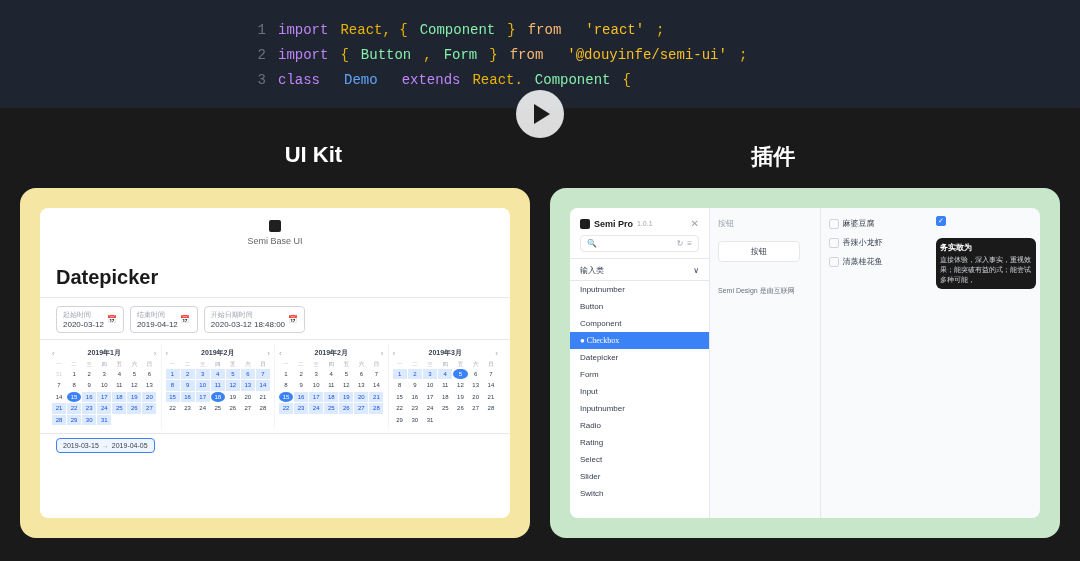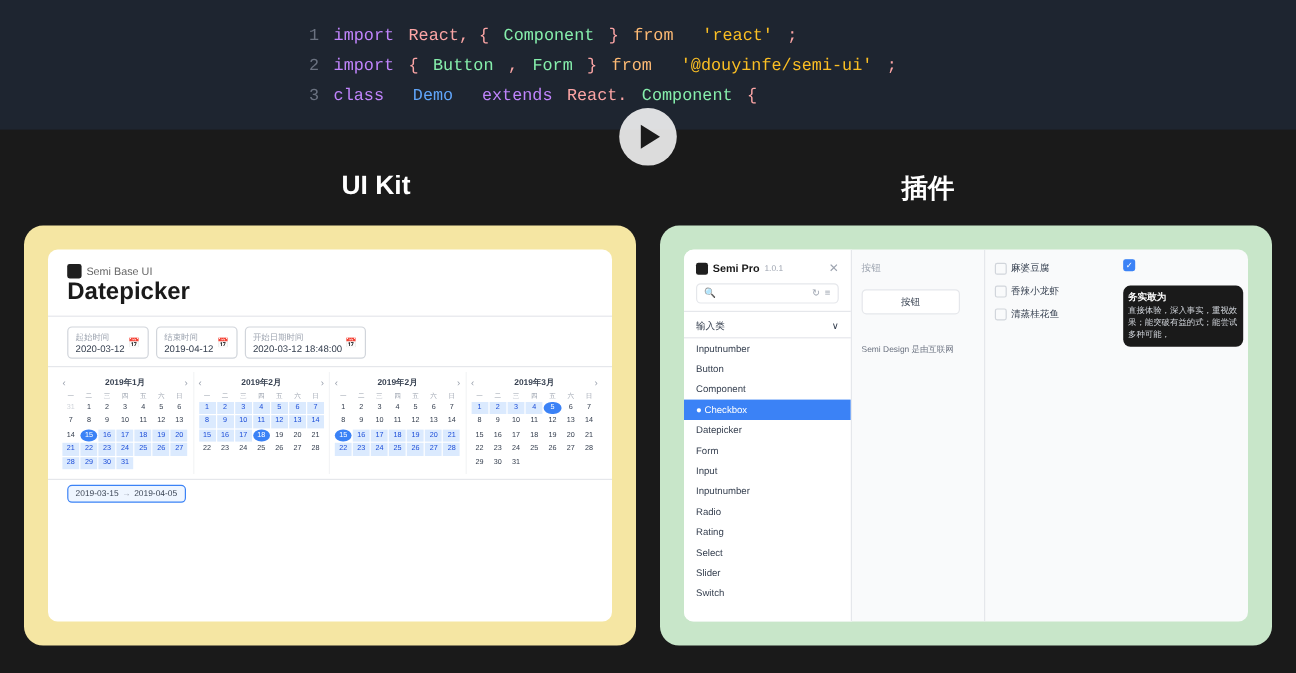--- a/index.html
+++ b/index.html
@@ -30,21 +30,21 @@
     .kw-import { color: #c084fc; }
     .kw-component { color: #86efac; }
     .kw-from { color: #fdba74; }
     .kw-string-react { color: #fbbf24; }
     .kw-button { color: #86efac; }
     .kw-form { color: #86efac; }
     .kw-string-semi { color: #fbbf24; }
     .kw-class { color: #c084fc; }
     .kw-demo { color: #60a5fa; }
     .kw-extends { color: #c084fc; }
-    .kw-plain { color: #fca5a5; }
+    .kw-plain { color: #eab308; }
 
     
     .play-btn {
       position: absolute;
       top: 90px;
       left: 50%;
       transform: translateX(-50%);
       width: 48px;
       height: 48px;
       background: rgba(255,255,255,0.85);
@@ -114,21 +114,22 @@
 
     .dp-header {
       padding: 12px 16px 8px;
       border-bottom: 1px solid #e5e7eb;
     }
 
     .dp-logo {
       display: flex;
       align-items: center;
       gap: 4px;
-      margin-bottom: 0;
+      margin-bottom: 20px;
+      flex-direction: column;
     }
 
     .dp-logo-icon {
       width: 12px;
       height: 12px;
       background: #1f1f1f;
       border-radius: 2px;
     }
 
     .dp-logo-text {
@@ -376,20 +377,21 @@
     .plugin-menu-item {
       padding: 4px 10px;
       font-size: 8px;
       color: #374151;
       cursor: pointer;
     }
 
     .plugin-menu-item.active {
       background: #3b82f6;
       color: #fff;
+      font-family: Liberation Serif, serif;
     }
 
     .plugin-main {
       flex: 1;
       display: flex;
       flex-direction: column;
     }
 
     .plugin-content-area {
       flex: 1;

